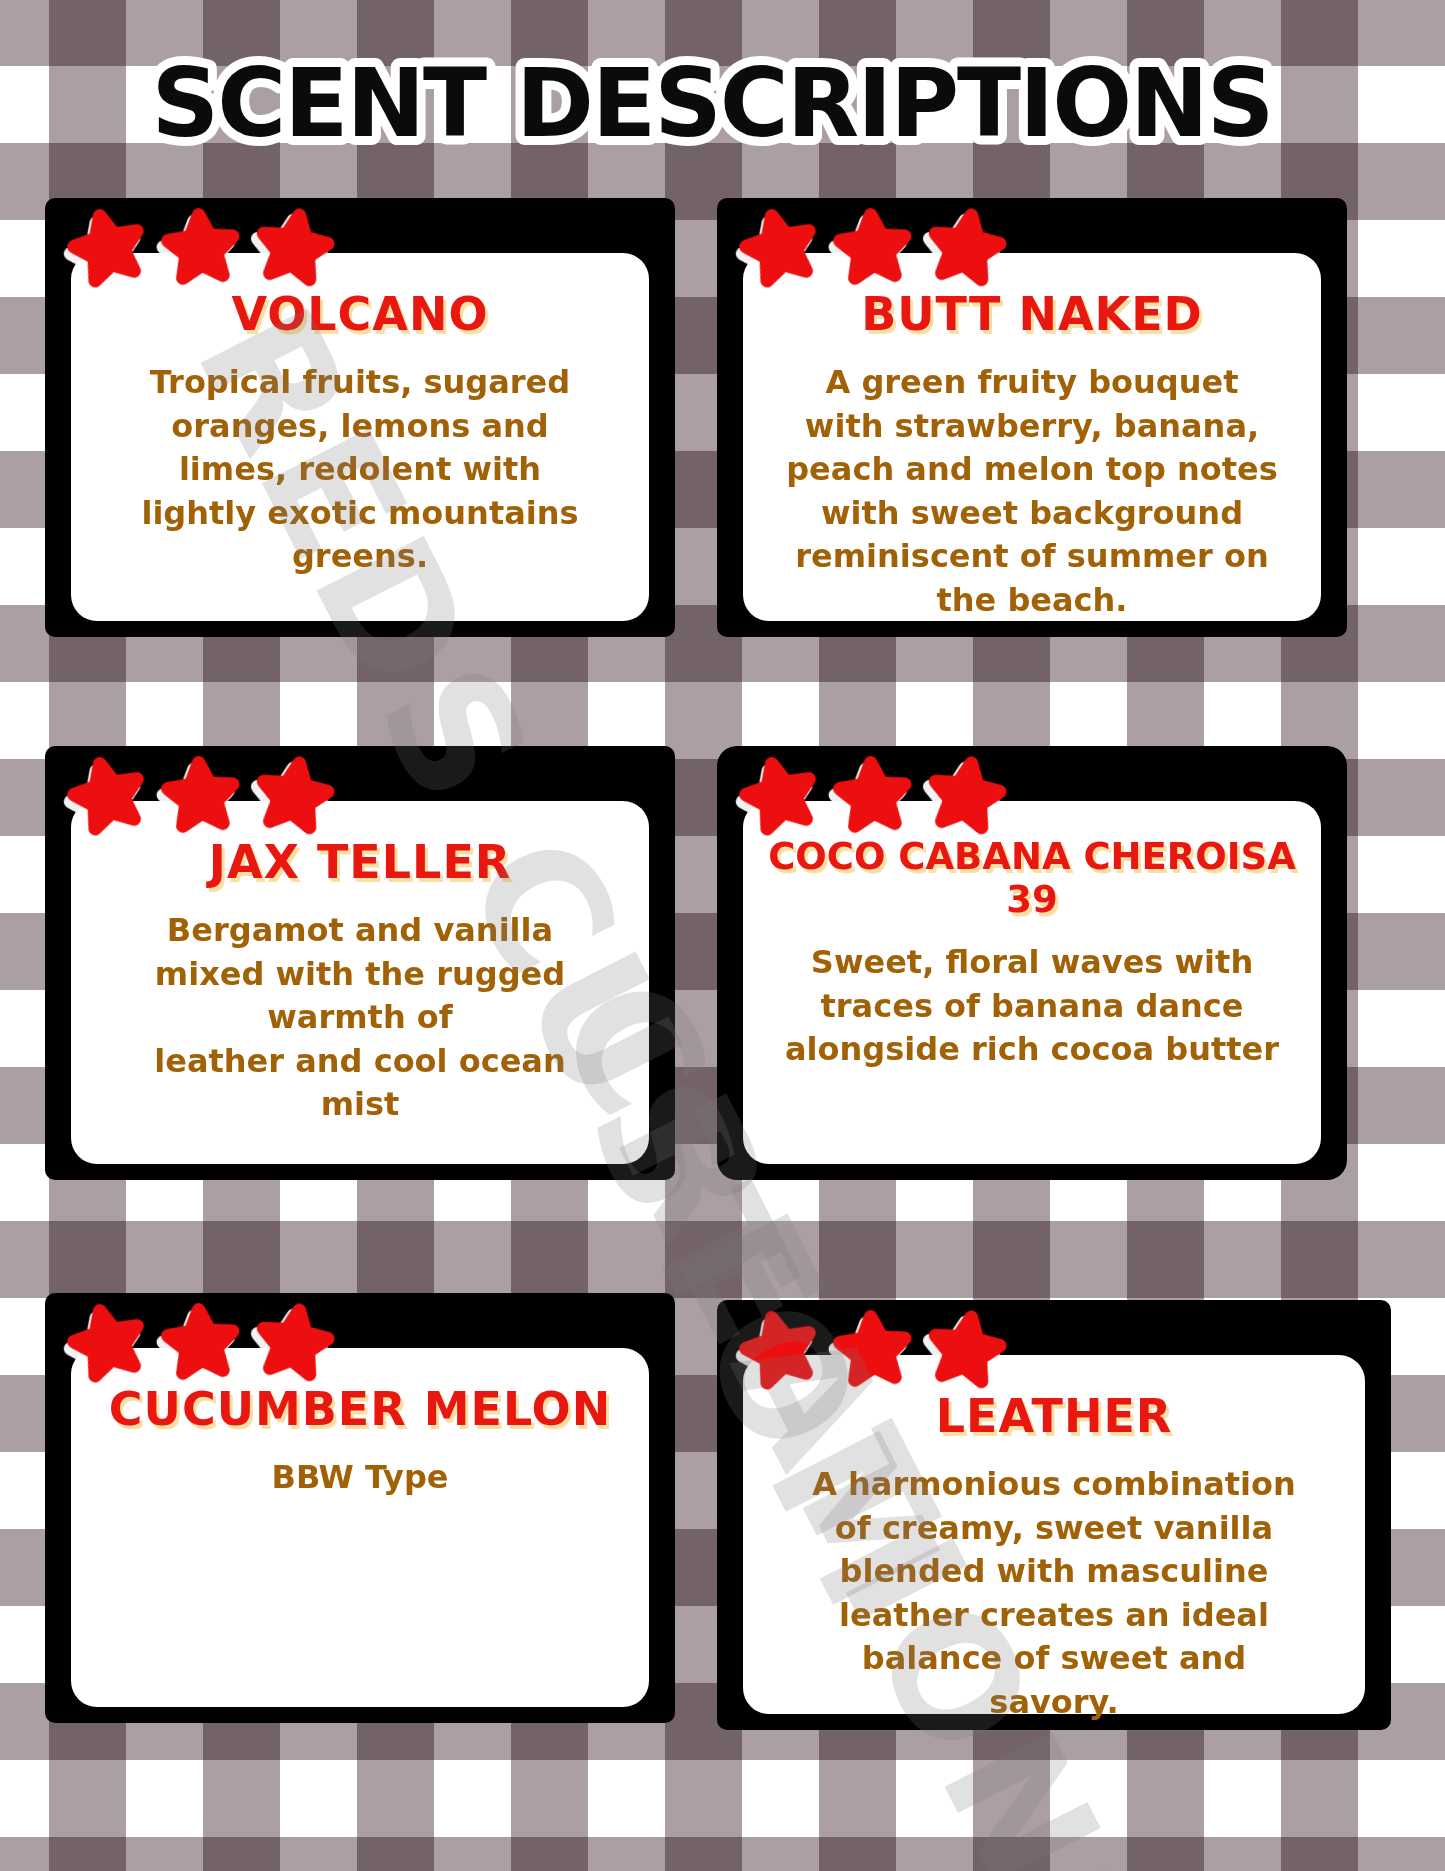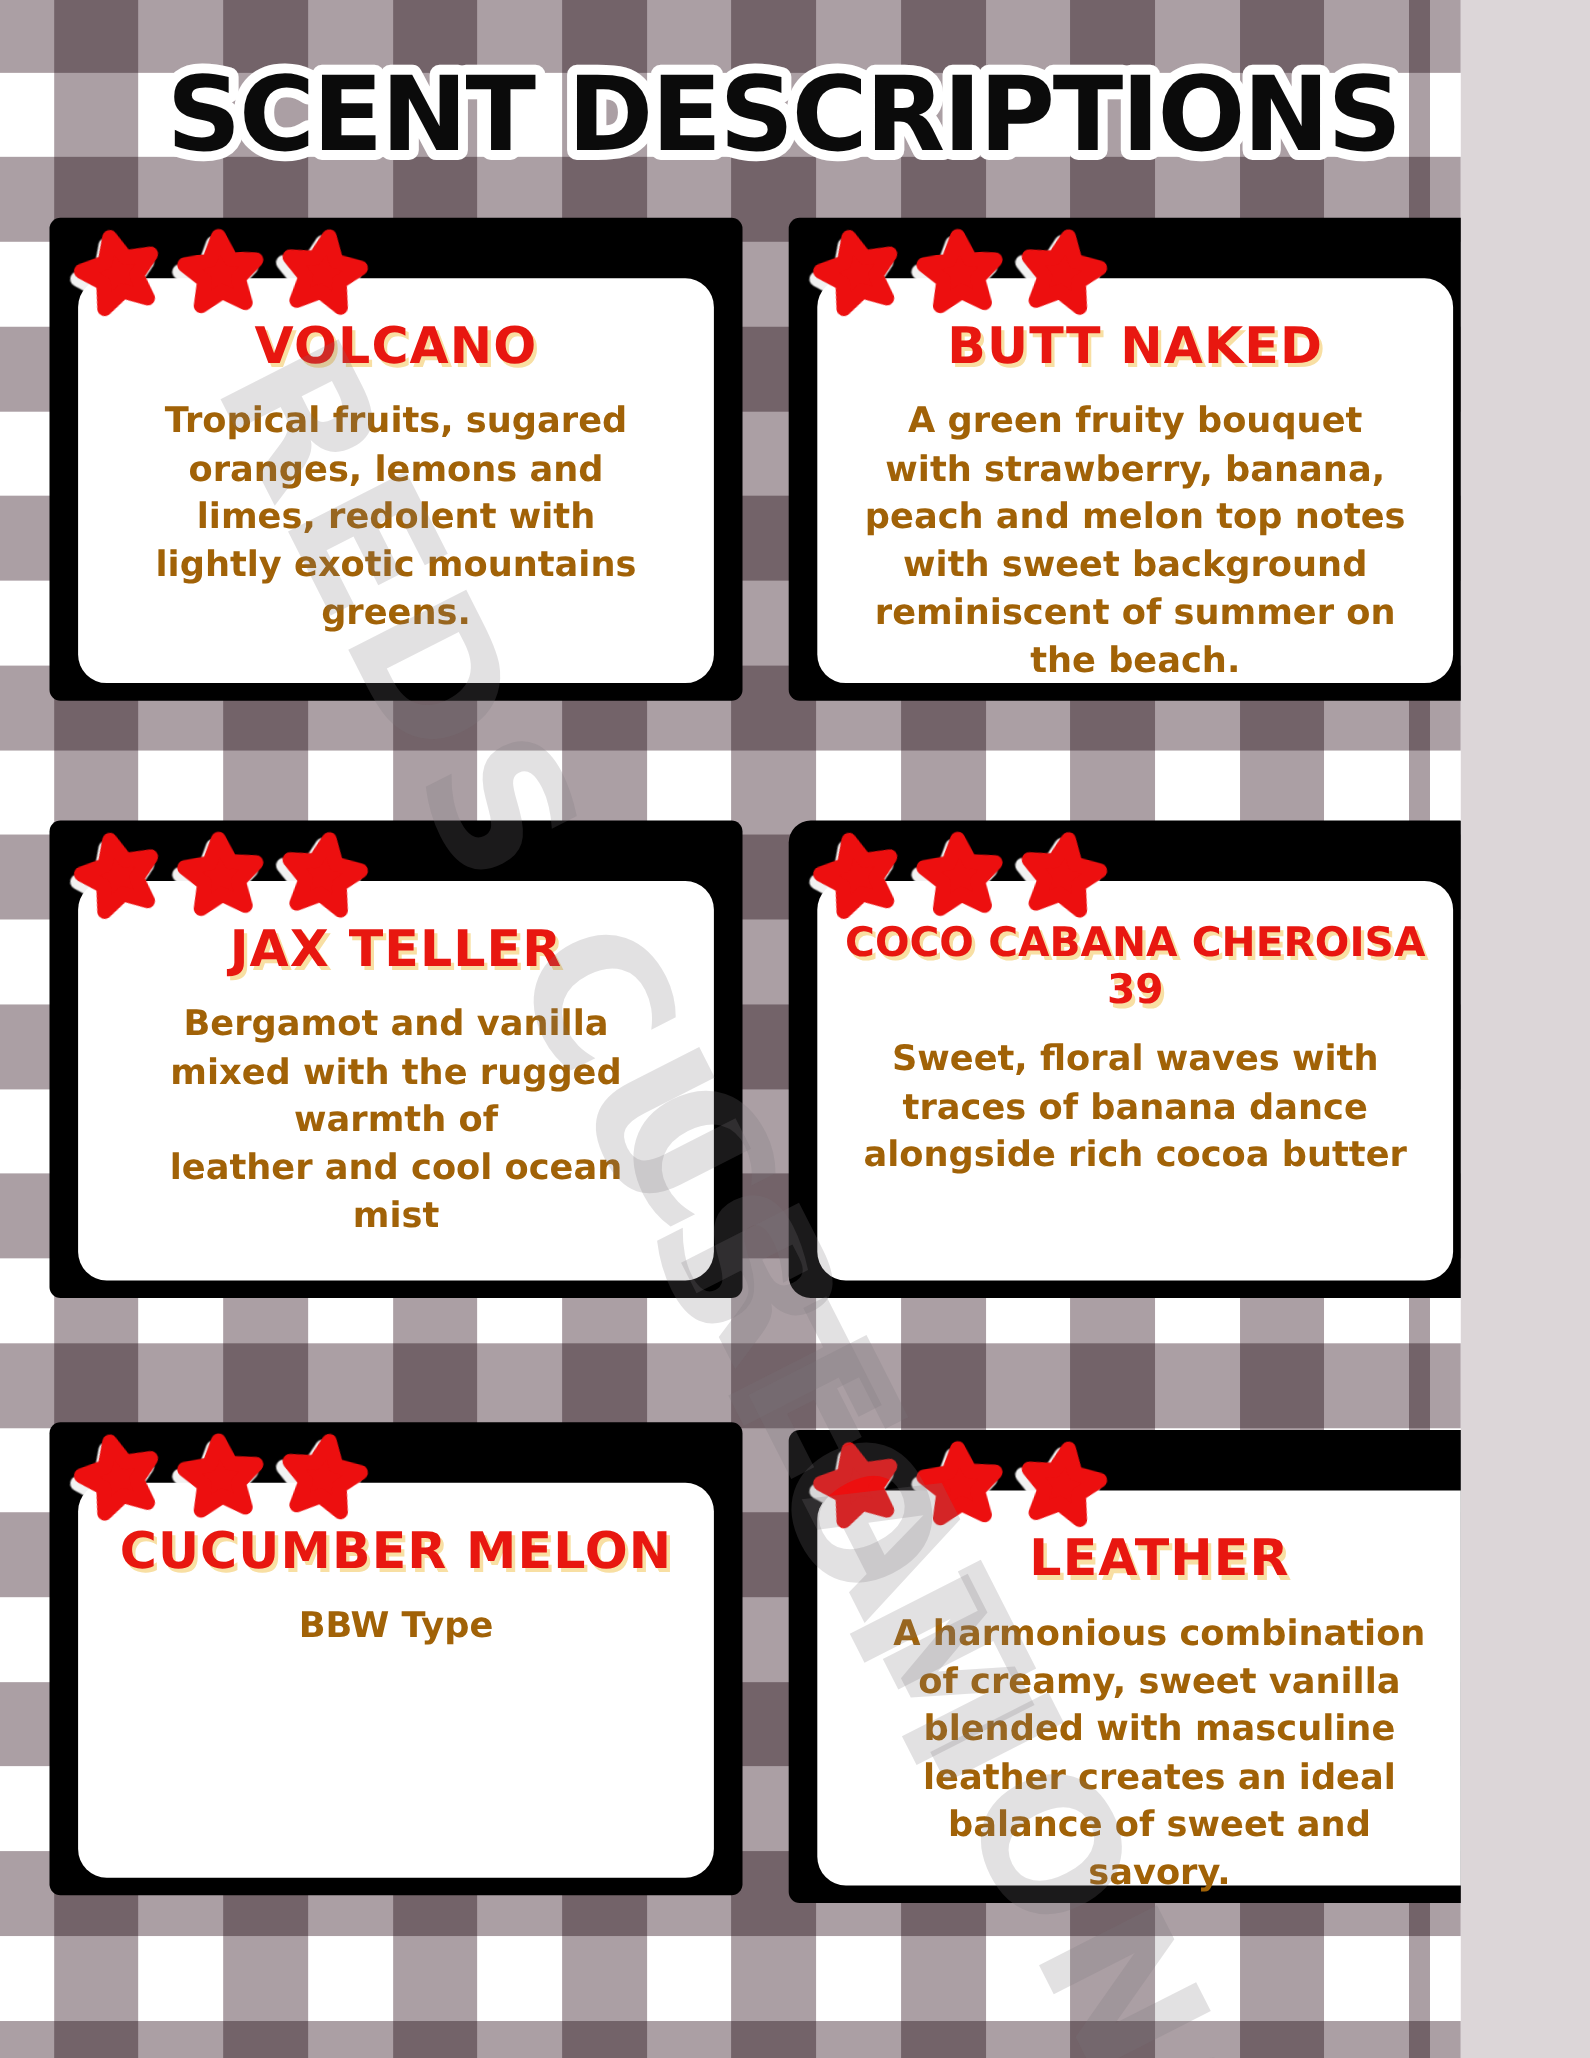--- a/index.html
+++ b/index.html
@@ -1,18 +1,18 @@
 <!DOCTYPE html>
 <html><head>
 <meta charset="utf-8">
 <style>
   html,body { margin:0; padding:0; background:#dcd6d8; }
   .canvas {
     position:relative;
-    width:1328px; height:1871px;
+    width:1445px; height:1871px;
     overflow:hidden;
     font-family:"DejaVu Sans","Liberation Sans",sans-serif;
   }
   
   .bg {
     position:absolute; inset:0;
     background-color:#ffffff;
     background-image:
       repeating-linear-gradient(180deg, #ab9fa4 0 77px, #ffffff 77px 154px),
       repeating-linear-gradient(90deg,  #ffffff 0 77px, #ab9fa4 77px 154px);

